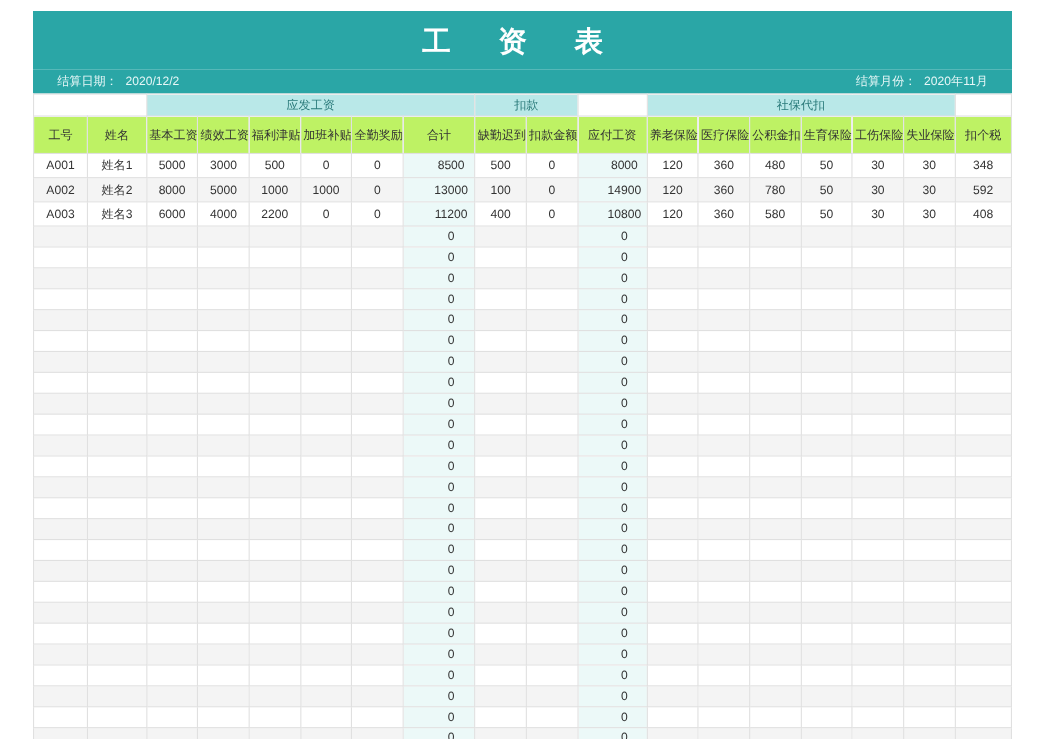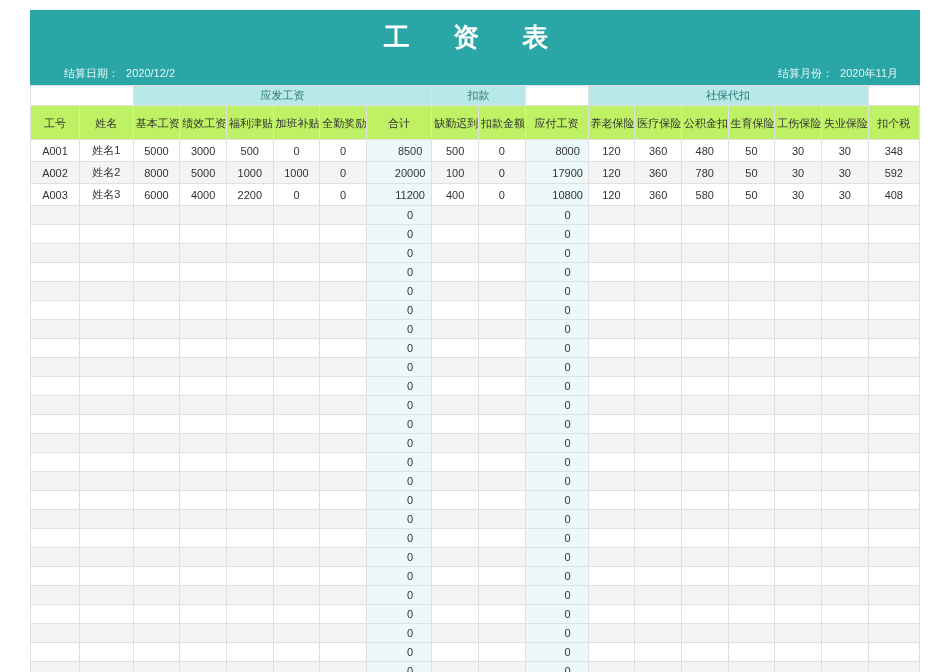--- a/index.html
+++ b/index.html
@@ -1,20 +1,20 @@
 <!DOCTYPE html>
 <html><head>
 <meta charset="utf-8">
 <style>
   * { box-sizing: border-box; margin: 0; padding: 0; }
   body { font-family: "Microsoft YaHei", Arial, sans-serif; background: #fff; font-size: 11px; color: #333; }
   .sheet { width: 890px; margin: 10px auto; }
   .title-bar { background: #2aa6a6; color: #fff; text-align: center; font-size: 26px; letter-spacing: 18px; padding: 10px 0 8px 0; font-weight: 700; }
   .meta-bar { background: #2aa6a6; color: #e6f7f7; display: flex; justify-content: space-between; padding: 3px 22px 4px 22px; font-size: 11px; }
-  .meta-bar span.lbl { margin-right: 4px; margin-left: 12px; }
+  .meta-bar span.lbl { margin-right: 4px; }
   table { border-collapse: collapse; width: 100%; table-layout: fixed; }
   th, td { border: 1px solid #e0e0e0; text-align: center; padding: 3px 2px; height: 18px; overflow: hidden; white-space: nowrap; }
   thead th { font-weight: 400; background: #bef264; font-size: 11px; }
   thead tr.group-row th { background: #b9e8e8; color: #2a7a7a; height: 16px; padding: 2px 17px; font-size: 11px; }
   thead tr.group-row th.noshade { background: #fff; }
   thead tr.head-row th { height: 34px; line-height: 14px; }
   tbody tr:nth-child(even) td { background: #f4f4f4; }
   tbody tr:nth-child(odd) td { background: #fff; }
   tbody td.calc { background: #ecf9f8 !important; padding-left: 24px; }
   
@@ -114,24 +114,24 @@
           <td>348</td>
         </tr>
         <tr>
           <td>A002</td>
           <td>姓名2</td>
           <td>8000</td>
           <td>5000</td>
           <td>1000</td>
           <td>1000</td>
           <td>0</td>
-          <td class="calc">20000</td>
+          <td class="calc">13000</td>
           <td>100</td>
           <td>0</td>
-          <td class="calc">17900</td>
+          <td class="calc">14900</td>
           <td>120</td>
           <td>360</td>
           <td>780</td>
           <td>50</td>
           <td>30</td>
           <td>30</td>
           <td>592</td>
         </tr>
         <tr>
           <td>A003</td>

